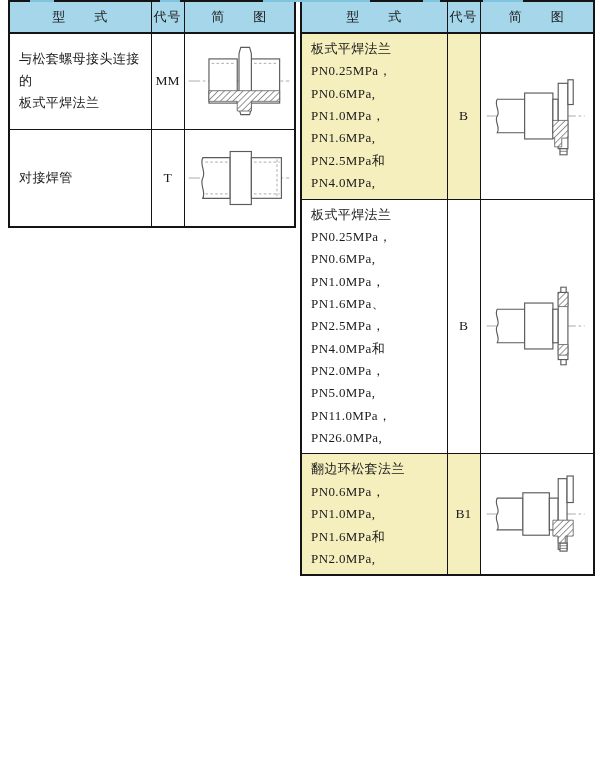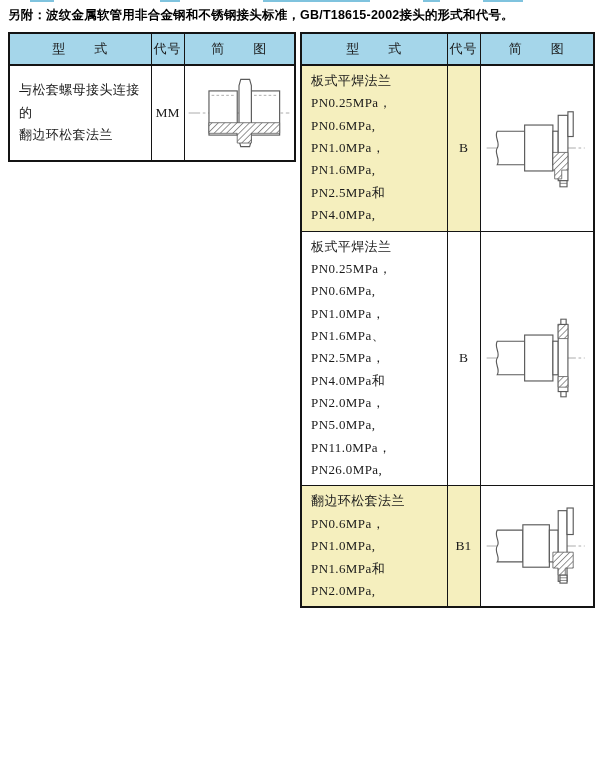--- a/index.html
+++ b/index.html
@@ -167,47 +167,57 @@
   </defs>
 </svg>
 
 <div class="page">
   <span class="sliver" style="left:30px;width:24px"></span>
   <span class="sliver" style="left:160px;width:20px"></span>
   <span class="sliver" style="left:263px;width:107px"></span>
   <span class="sliver" style="left:423px;width:17px"></span>
   <span class="sliver" style="left:483px;width:40px"></span>
 
-  <div class="title">另附：波纹金属软管用非合金钢和不锈钢接头标准，GB/T18615-2002接头的形式和代号。</div>
 
   <div class="tables">
 
     <table class="t t-left">
       <colgroup>
           <col style="width:142px">
           <col style="width:33px">
           <col style="width:111px">
         </colgroup>
       <thead>
         <tr class="hdr">
           <th>型　　式</th>
           <th>代号</th>
           <th>简　　图</th>
         </tr>
       </thead>
       <tbody>
         <tr style="height:96px">
           <td class="type">
               <div class="lbl">与松套螺母接头连接的
-翻边环松套法兰</div>
+板式平焊法兰</div>
             </td>
           <td class="code">MM</td>
           <td class="diagcell">
               <svg class="d" viewBox="0 0 120 90">
                 <use href="#sym-mm"></use>
+              </svg>
+            </td>
+        </tr>
+        <tr style="height:98px">
+          <td class="type">
+              <div class="lbl">对接焊管</div>
+            </td>
+          <td class="code">T</td>
+          <td class="diagcell">
+              <svg class="d" viewBox="0 0 120 90">
+                <use href="#sym-t"></use>
               </svg>
             </td>
         </tr>
       </tbody>
     </table>
 
     <table class="t t-right">
       <colgroup>
           <col style="width:146px">
           <col style="width:33px">

